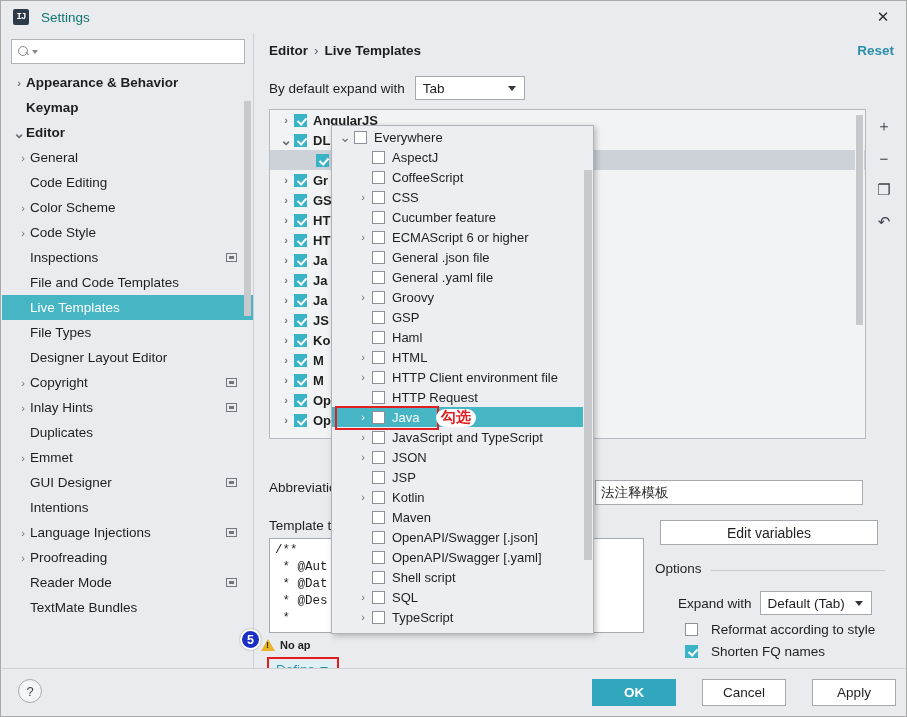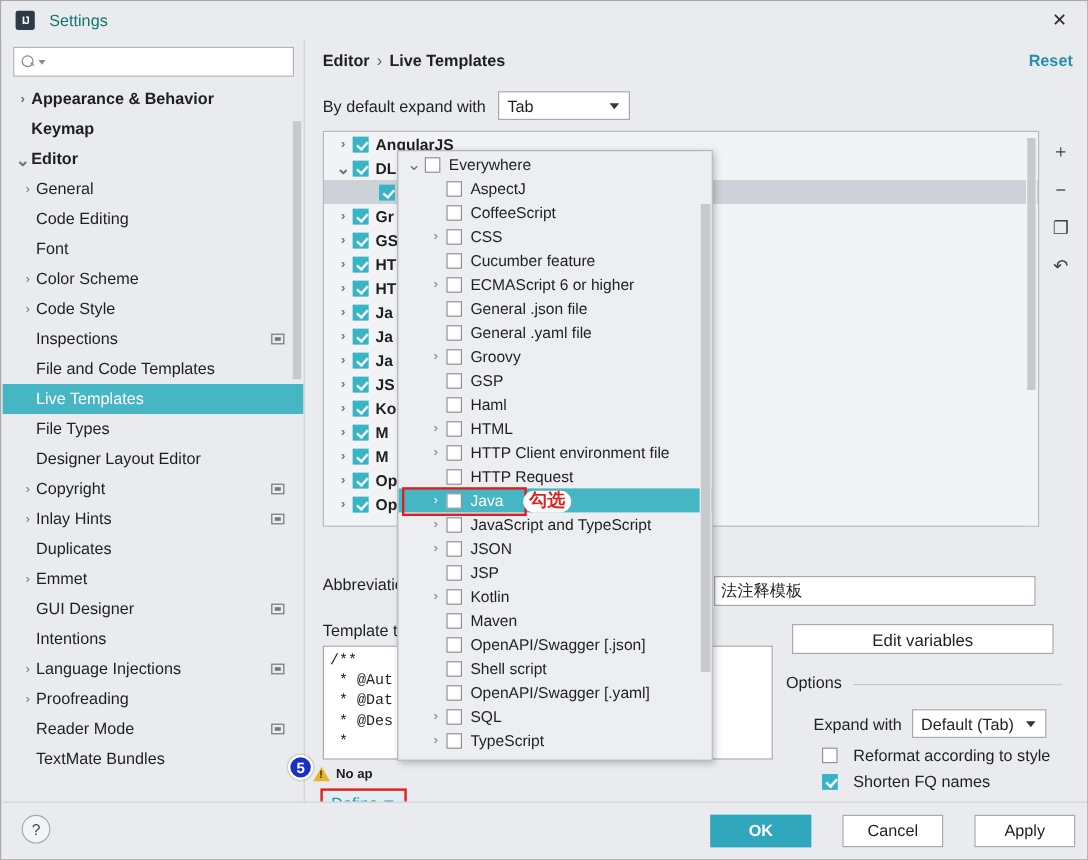--- a/index.html
+++ b/index.html
@@ -27,21 +27,21 @@
     background: #e9ebef;
     display: flex; align-items: center;
   }
   #app-icon {
     width: 16px; height: 16px; margin-left: 12px;
     background: #2d3a47;
     border-radius: 2px;
     color: #fff;
     font-size: 9px; font-weight: bold;
     display: flex; align-items: center; justify-content: center;
-    font-family: Liberation Sans, sans-serif;
+    font-family: Liberation Mono, monospace;
     letter-spacing: -1px;
   }
   #title-text {
     margin-left: 12px; font-size: 13.5px; color: #0f766e;
   }
   #close-btn {
     position: absolute; right: 0; top: 0;
     width: 46px; height: 32px;
     display: flex; align-items: center; justify-content: center;
     font-size: 15px; color: #2b2b2b; cursor: pointer;
@@ -424,24 +424,20 @@
         </div>
         <div class="nav-item indent2">
           <span class="nav-arrow">›</span>
           <span class="nav-label">General</span>
         </div>
         <div class="nav-item indent2">
           <span class="nav-arrow none">›</span>
           <span class="nav-label">Code Editing</span>
         </div>
         <div class="nav-item indent2">
-          <span class="nav-arrow none">›</span>
-          <span class="nav-label">Font</span>
-        </div>
-        <div class="nav-item indent2">
           <span class="nav-arrow">›</span>
           <span class="nav-label">Color Scheme</span>
         </div>
         <div class="nav-item indent2">
           <span class="nav-arrow">›</span>
           <span class="nav-label">Code Style</span>
         </div>
         <div class="nav-item indent2">
           <span class="nav-arrow none">›</span>
           <span class="nav-label">Inspections</span>
@@ -781,26 +777,26 @@
           <span>Maven</span>
         </div>
         <div class="prow lvl2">
           <span class="parrow"></span>
           <span class="pcb"></span>
           <span>OpenAPI/Swagger [.json]</span>
         </div>
         <div class="prow lvl2">
           <span class="parrow"></span>
           <span class="pcb"></span>
+          <span>OpenAPI/Swagger [.yaml]</span>
+        </div>
+        <div class="prow lvl2">
+          <span class="parrow"></span>
+          <span class="pcb"></span>
           <span>Shell script</span>
-        </div>
-        <div class="prow lvl2">
-          <span class="parrow"></span>
-          <span class="pcb"></span>
-          <span>OpenAPI/Swagger [.yaml]</span>
         </div>
         <div class="prow lvl2">
           <span class="parrow">›</span>
           <span class="pcb"></span>
           <span>SQL</span>
         </div>
         <div class="prow lvl2">
           <span class="parrow">›</span>
           <span class="pcb"></span>
           <span>TypeScript</span>

